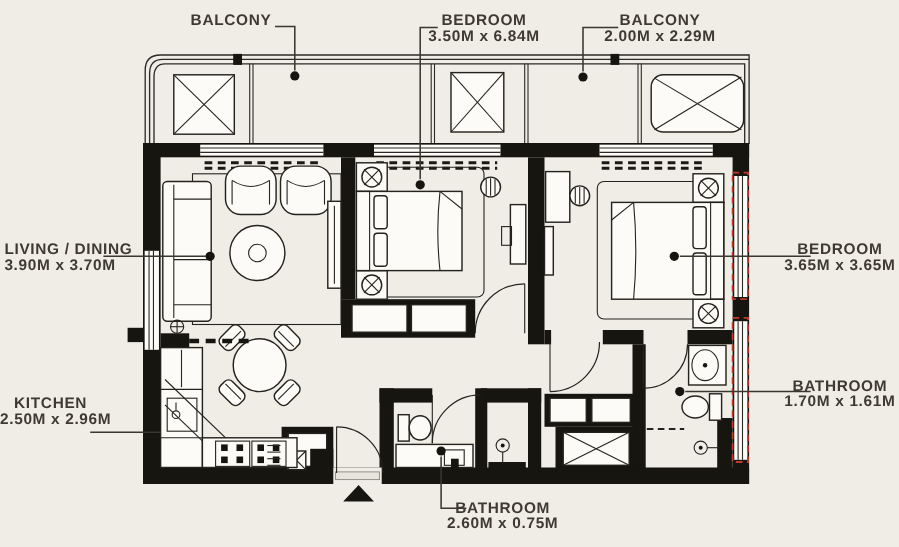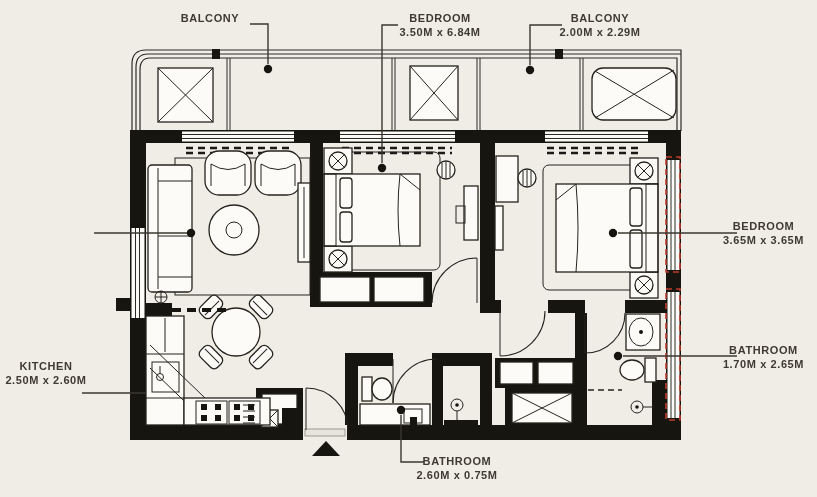--- a/index.html
+++ b/index.html
@@ -1,20 +1,20 @@
 <!DOCTYPE html>
 <html><head>
 <meta charset="utf-8">
 <style>
   html,body{margin:0;padding:0;background:#efede6;}
   #stage{position:relative;width:817px;height:497px;background:#efede6;overflow:hidden;
          font-family:"Liberation Sans", sans-serif;}
   #plan-svg{position:absolute;left:0;top:0;}
   .label{position:absolute;text-align:center;color:#3e3a33;font-weight:700;
-         font-size:11px;letter-spacing:.6px;line-height:13.5px;}
+         font-size:14px;letter-spacing:.6px;line-height:13.5px;}
   .label span{display:block;white-space:nowrap;}
   
   .wall{fill:#17150f;stroke:none;}
   .furn{fill:#fcfbf8;stroke:#25231d;stroke-width:1.3;}
   .thin{fill:none;stroke:#25231d;stroke-width:1;}
   .rail{fill:none;stroke:#2c2a25;stroke-width:1.2;}
   .glass{stroke:#2c2a25;stroke-width:1;}
   .dash-cur{stroke:#1b1916;stroke-width:2.6;stroke-dasharray:7 5;fill:none;}
   .red-dash{fill:none;stroke:#c03a2e;stroke-width:1.6;stroke-dasharray:6 4;}
   .leader{fill:none;stroke:#3a372f;stroke-width:1.4;}
@@ -383,34 +383,38 @@
 <div class="label" style="left:370px;top:12px;width:140px;">
   <span>BEDROOM</span>
   <span>3.50M x 6.84M</span>
 </div>
 
 <div class="label" style="left:530px;top:12px;width:140px;">
   <span>BALCONY</span>
   <span>2.00M x 2.29M</span>
 </div>
 
+<div class="label" style="left:4px;top:220px;width:96px;">
+  <span>LIVING / DINING</span>
+  <span>3.90M x 3.70M</span>
+</div>
 
 <div class="label" style="left:710px;top:220px;width:107px;">
   <span>BEDROOM</span>
   <span>3.65M x 3.65M</span>
 </div>
 
 <div class="label" style="left:0px;top:360px;width:92px;">
   <span>KITCHEN</span>
-  <span>2.50M x 2.60M</span>
+  <span>2.50M x 2.96M</span>
 </div>
 
 <div class="label" style="left:710px;top:344px;width:107px;">
   <span>BATHROOM</span>
-  <span>1.70M x 2.65M</span>
+  <span>1.70M x 1.61M</span>
 </div>
 
 <div class="label" style="left:398px;top:455px;width:118px;">
   <span>BATHROOM</span>
   <span>2.60M x 0.75M</span>
 </div>
 
 </div>
 
 </body></html>

